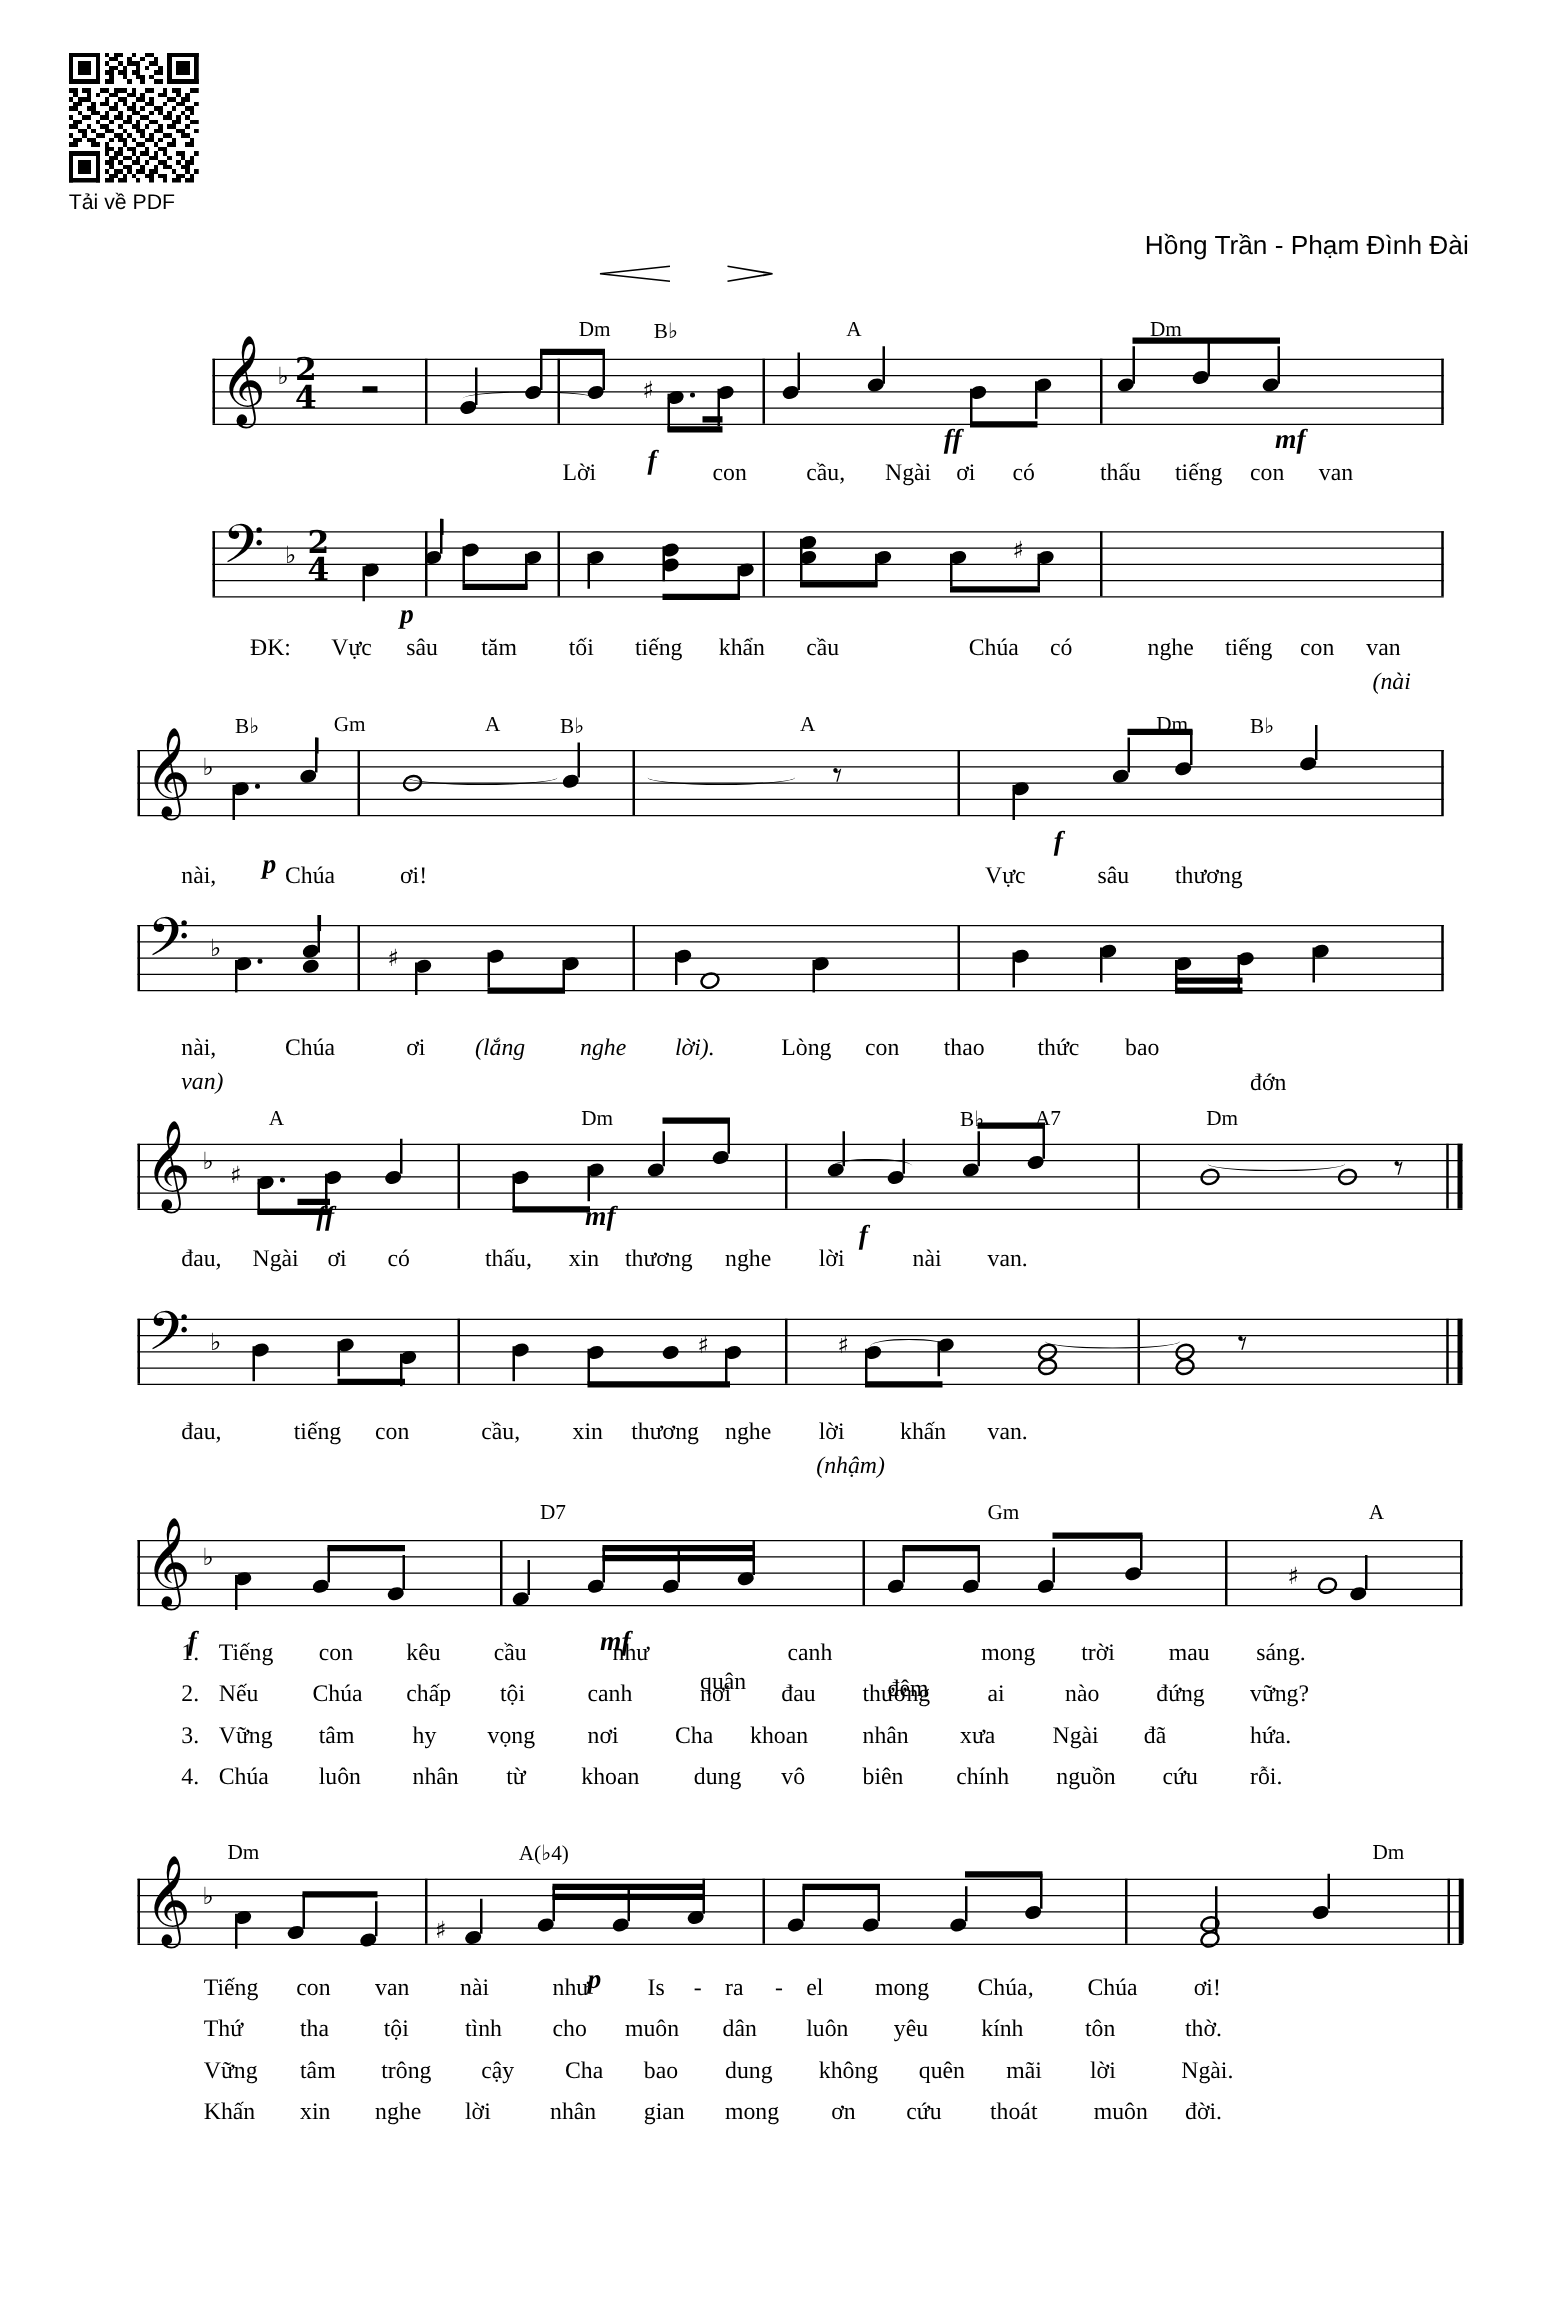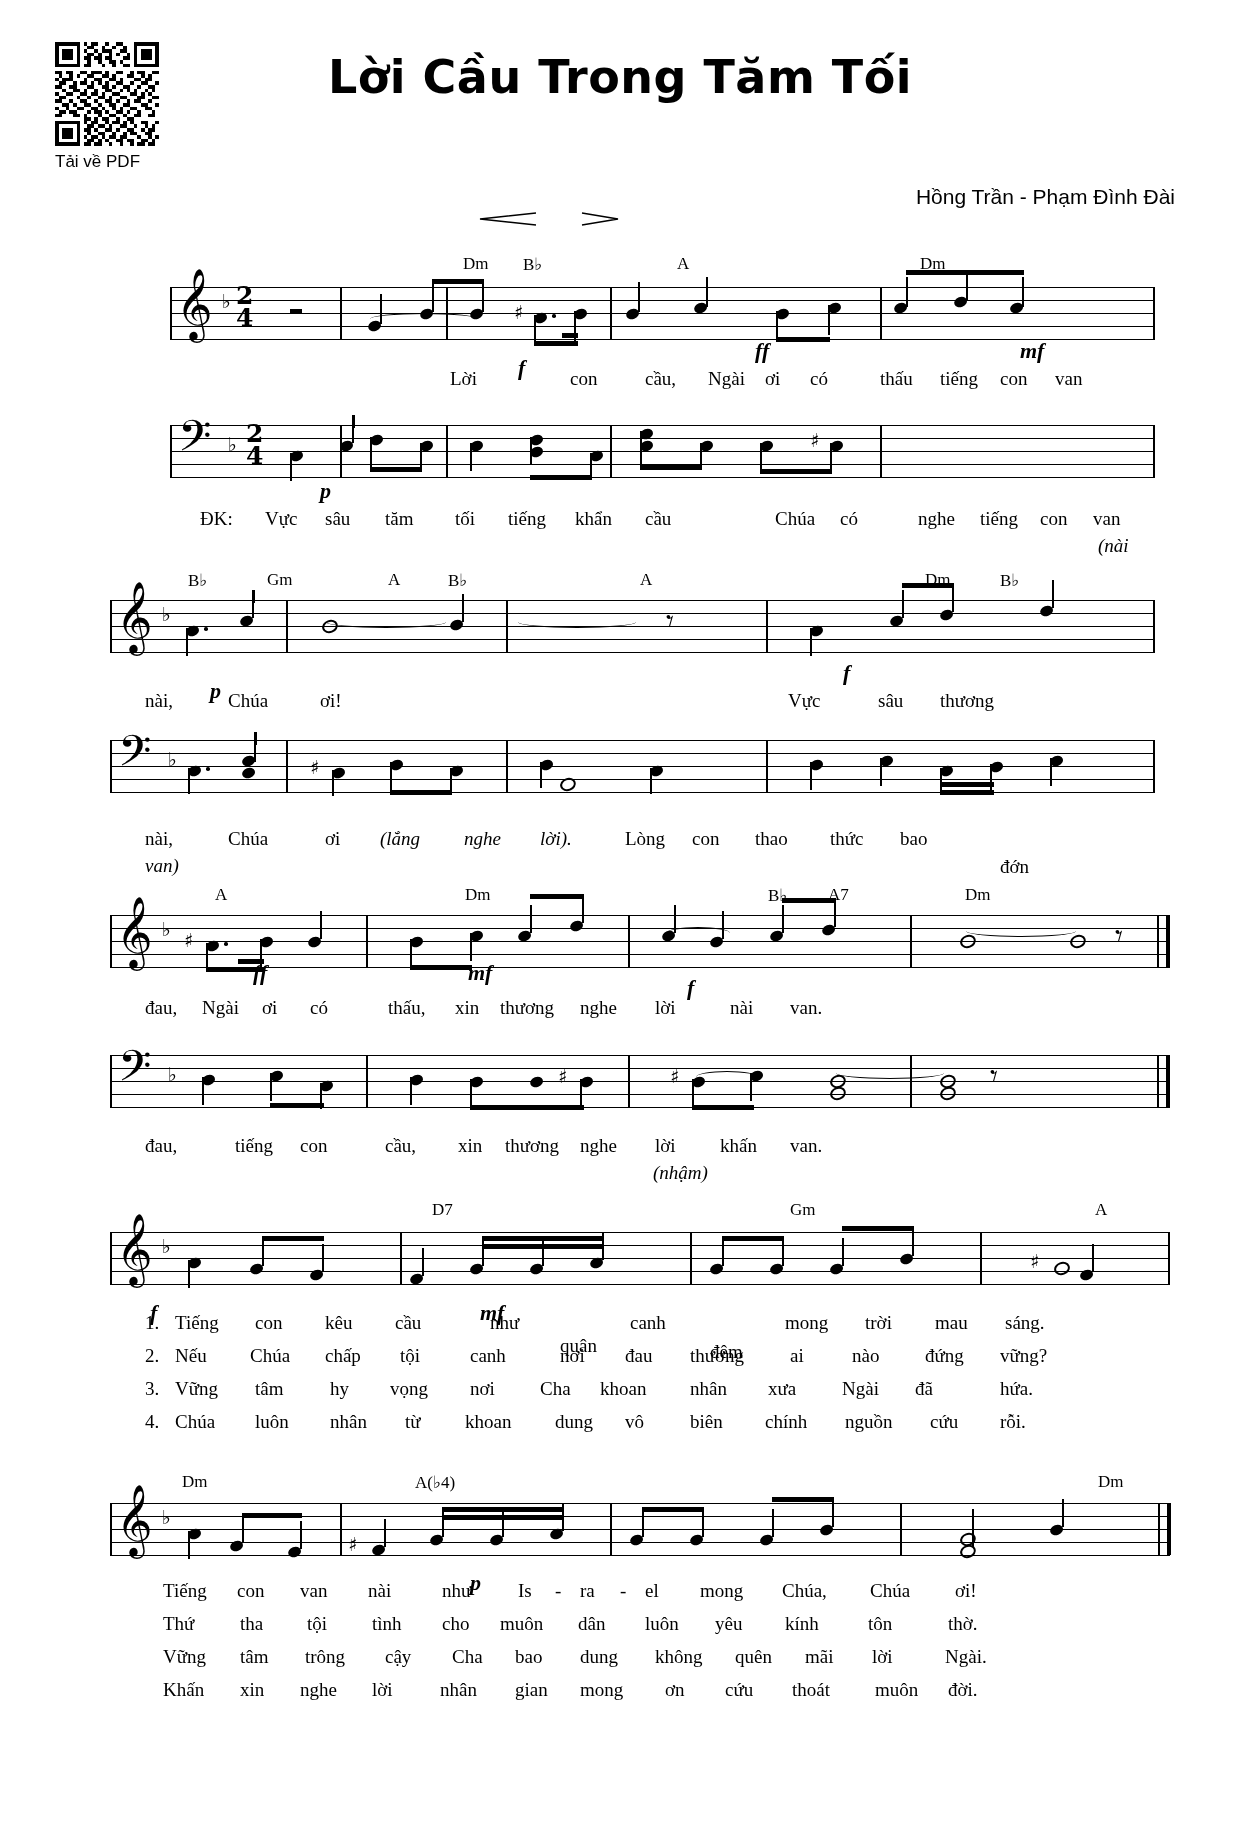--- a/index.html
+++ b/index.html
@@ -403,21 +403,20 @@
           <rect x="15" y="28" width="1" height="1"></rect>
           <rect x="18" y="28" width="1" height="1"></rect>
           <rect x="21" y="28" width="1" height="1"></rect>
           <rect x="23" y="28" width="2" height="1"></rect>
           <rect x="26" y="28" width="2" height="1"></rect>
       </g>
     </svg>
     <div class="qr-caption">Tải về PDF</div>
   </div>
 
-  <div class="song-title">Lời Cầu Trong Tăm Tối</div>
   <div class="composer">Hồng Trần - Phạm Đình Đài</div>
 
   <div class="system" style="left:0; top:0;">
 
     <svg class="hairpin" style="left:478px; top:212px;" width="62" height="14">
       <polyline points="58,1 2,7 58,13" fill="none" stroke="#000" stroke-width="1.4"></polyline>
     </svg>
     <svg class="hairpin" style="left:580px; top:212px;" width="42" height="14">
       <polyline points="2,1 38,7 2,13" fill="none" stroke="#000" stroke-width="1.4"></polyline>
     </svg>

